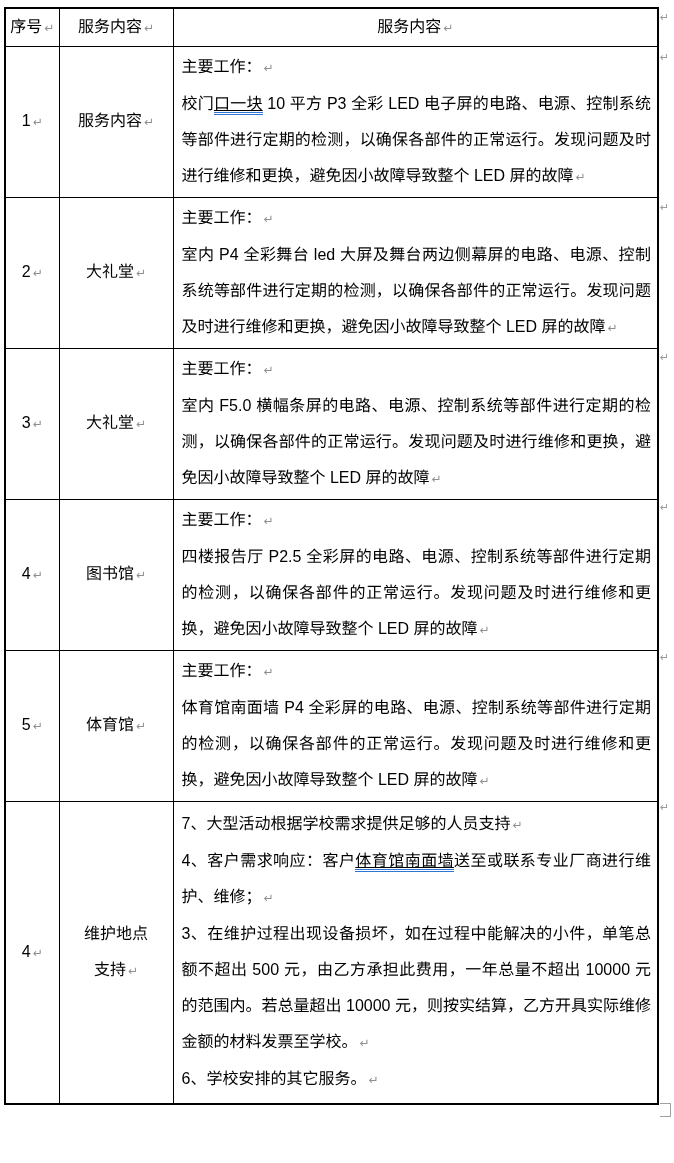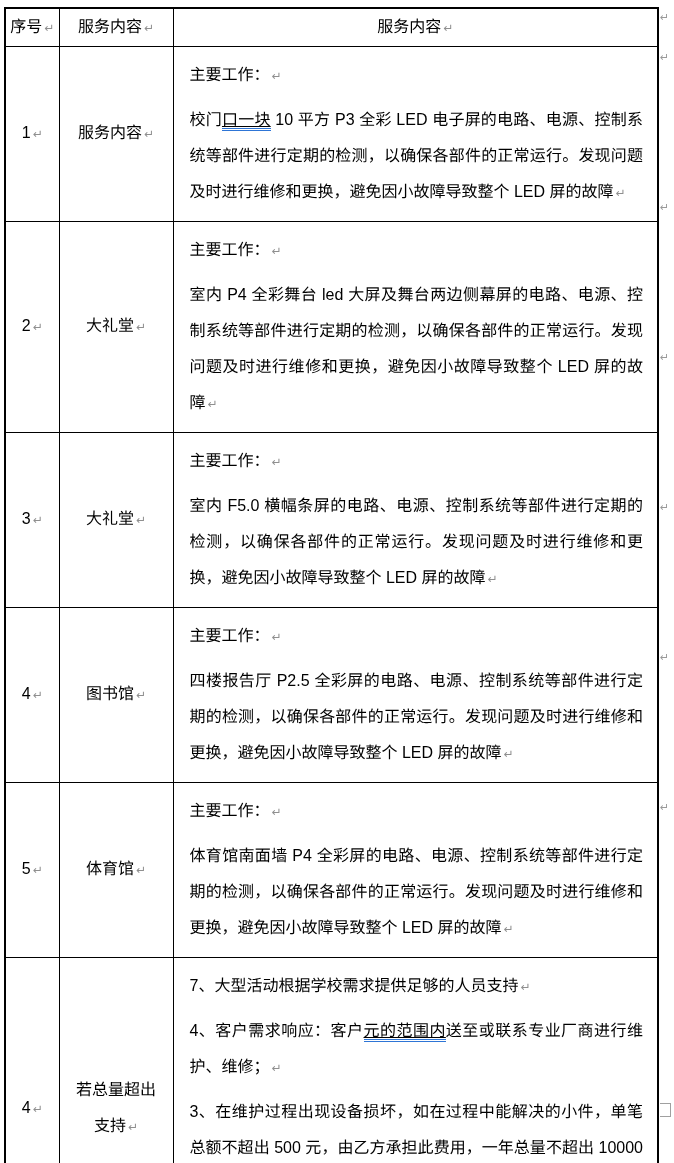--- a/index.html
+++ b/index.html
@@ -52,21 +52,21 @@
   }
   td.cell-svc {
     vertical-align: middle;
     padding: 2px 6px 2px 8px;
   }
   .svc-box {
     max-height: 296px;
     overflow: hidden;
   }
   .para {
-    margin: 8px;
+    margin: 0;
     line-height: 36px;
     font-size: 16px;
     text-align: justify;
   }
   .loc-line { display: block; line-height: 36px; }
 
   
   .grammar {
     border-bottom: 3px double #2e75d6;
     text-decoration: underline;
@@ -180,27 +180,27 @@
         <div class="svc-box">
           <p class="para"><span>主要工作：</span><span class="pmark">↵</span></p>
           <p class="para"><span>体育馆南面墙 P4 全彩屏的电路、电源、控制系统等部件进行定期的检测，以确保各部件的正常运行。发现问题及时进行维修和更换，避免因小故障导致整个 LED 屏的故障</span><span class="pmark">↵</span></p>
         </div>
       </td>
     </tr>
 
     <tr style="height:303px;">
       <td class="cell-no"><span>4</span><span class="pmark">↵</span></td>
       <td class="cell-loc">
-        <span class="loc-line">若总量超出</span>
+        <span class="loc-line">维护地点</span>
         <span class="loc-line"><span>支持</span><span class="pmark">↵</span></span>
       </td>
       <td class="cell-svc">
         <div class="svc-box">
           <p class="para"><span>7、大型活动根据学校需求提供足够的人员支持</span><span class="pmark">↵</span></p>
-          <p class="para"><span>4、客户需求响应：客户</span><span class="grammar">元的范围内</span><span>送至或联系专业厂商进行维护、维修；</span><span class="pmark">↵</span></p>
+          <p class="para"><span>4、客户需求响应：客户</span><span class="grammar">体育馆南面墙</span><span>送至或联系专业厂商进行维护、维修；</span><span class="pmark">↵</span></p>
           <p class="para"><span>3、在维护过程出现设备损坏，如在过程中能解决的小件，单笔总额不超出 500 元，由乙方承担此费用，一年总量不超出 10000 元的范围内。若总量超出 10000 元，则按实结算，乙方开具实际维修金额的材料发票至学校。</span><span class="pmark">↵</span></p>
           <p class="para"><span>6、学校安排的其它服务。</span><span class="pmark">↵</span></p>
         </div>
       </td>
     </tr>
   </tbody>
     </table>
 
   <span class="rowmark r0">↵</span>
   <span class="rowmark r1">↵</span>

